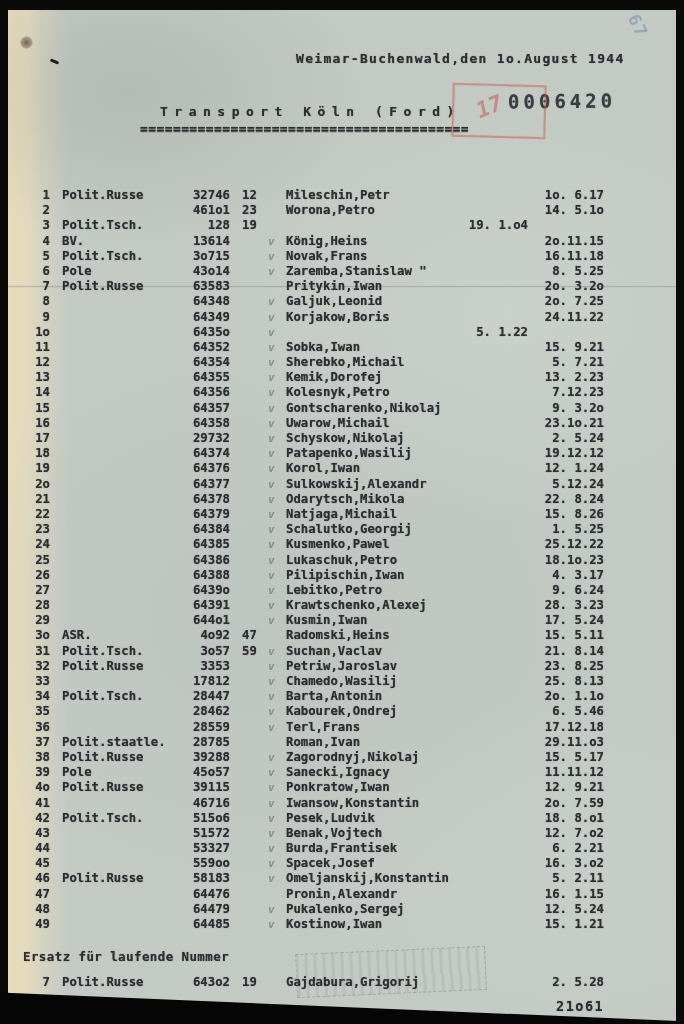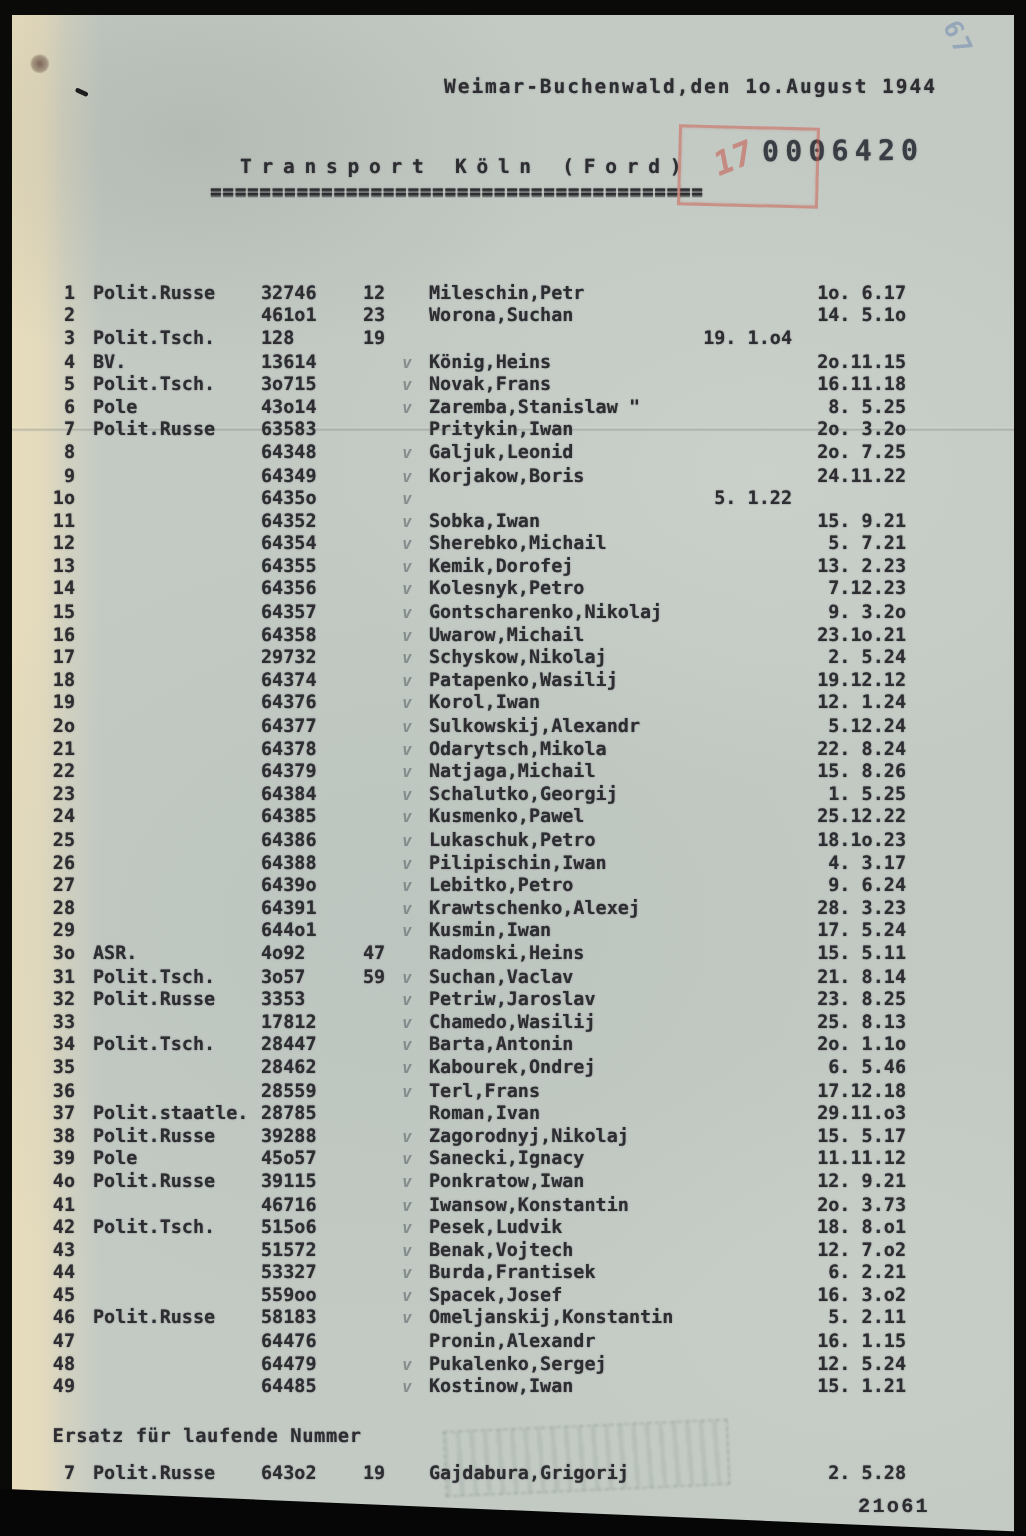--- a/index.html
+++ b/index.html
@@ -60,33 +60,33 @@
   }
   
   .rows{position:absolute;left:16px;top:178px;width:580px;}
   .row{
     display:grid;
     grid-template-columns:26px 124px 56px 36px 14px 1fr 76px;
     height:15.2px;line-height:15.2px;font-size:12.3px;align-items:baseline;
   }
   .row .c-num{text-align:right;}
   .row .c-cat{padding-left:12px;}
-  .row .c-prisoner{text-align:left;}
+  .row .c-prisoner{text-align:right;}
   .row .c-extra{padding-left:12px;}
   .row .c-check{
     font-weight:bold;color:rgba(84,92,99,.55);font-size:11px;text-shadow:none;
     padding-left:2px;font-style:italic;
   }
   .row .c-name{padding-left:6px;white-space:pre;}
   .row .c-dob{text-align:right;white-space:pre;}
   
-  .footer-note{position:absolute;left:27px;top:939px;font-size:12.5px;letter-spacing:.4px;white-space:pre;}
+  .footer-note{position:absolute;left:15px;top:939px;font-size:12.5px;letter-spacing:.4px;white-space:pre;}
   .ersatz{position:absolute;left:16px;top:963px;width:580px;}
   .ersatz .row{height:18px;line-height:18px;}
-  .page-number{position:absolute;left:564px;top:988px;font-size:13.5px;letter-spacing:1.5px;font-family:Liberation Mono, monospace;}
+  .page-number{position:absolute;left:548px;top:988px;font-size:13.5px;letter-spacing:1.5px;}
   .faint-stamp{
     position:absolute;left:288px;top:940px;width:188px;height:42px;
     border:1px dashed rgba(74,96,84,.35);transform:rotate(-2.5deg);opacity:.8;
     background:repeating-linear-gradient(88deg, rgba(74,96,84,.14) 0 3px, rgba(74,96,84,0) 3px 9px);
     filter:blur(.6px);
   }
   .bottom-edge{
     position:absolute;left:-12px;top:992px;width:740px;height:90px;background:#060606;
     transform:rotate(2.4deg);transform-origin:left top;
   }
@@ -121,21 +121,21 @@
     <span class="c-name">Mileschin,Petr</span>
     <span class="c-dob">1o. 6.17</span>
   </div>
 
   <div class="row">
     <span class="c-num">2</span>
     <span class="c-cat"></span>
     <span class="c-prisoner">461o1</span>
     <span class="c-extra">23</span>
     <span class="c-check"></span>
-    <span class="c-name">Worona,Suchan</span>
+    <span class="c-name">Worona,Petro</span>
     <span class="c-dob">14. 5.1o</span>
   </div>
 
   <div class="row">
     <span class="c-num">3</span>
     <span class="c-cat">Polit.Tsch.</span>
     <span class="c-prisoner">128</span>
     <span class="c-extra">19</span>
     <span class="c-check"></span>
     <span class="c-dob">19. 1.o4</span>
@@ -510,21 +510,21 @@
     <span class="c-dob">12. 9.21</span>
   </div>
 
   <div class="row">
     <span class="c-num">41</span>
     <span class="c-cat"></span>
     <span class="c-prisoner">46716</span>
     <span class="c-extra"></span>
     <span class="c-check">v</span>
     <span class="c-name">Iwansow,Konstantin</span>
-    <span class="c-dob">2o. 3.73</span>
+    <span class="c-dob">2o. 7.59</span>
   </div>
 
   <div class="row">
     <span class="c-num">42</span>
     <span class="c-cat">Polit.Tsch.</span>
     <span class="c-prisoner">515o6</span>
     <span class="c-extra"></span>
     <span class="c-check">v</span>
     <span class="c-name">Pesek,Ludvik</span>
     <span class="c-dob">18. 8.o1</span>

